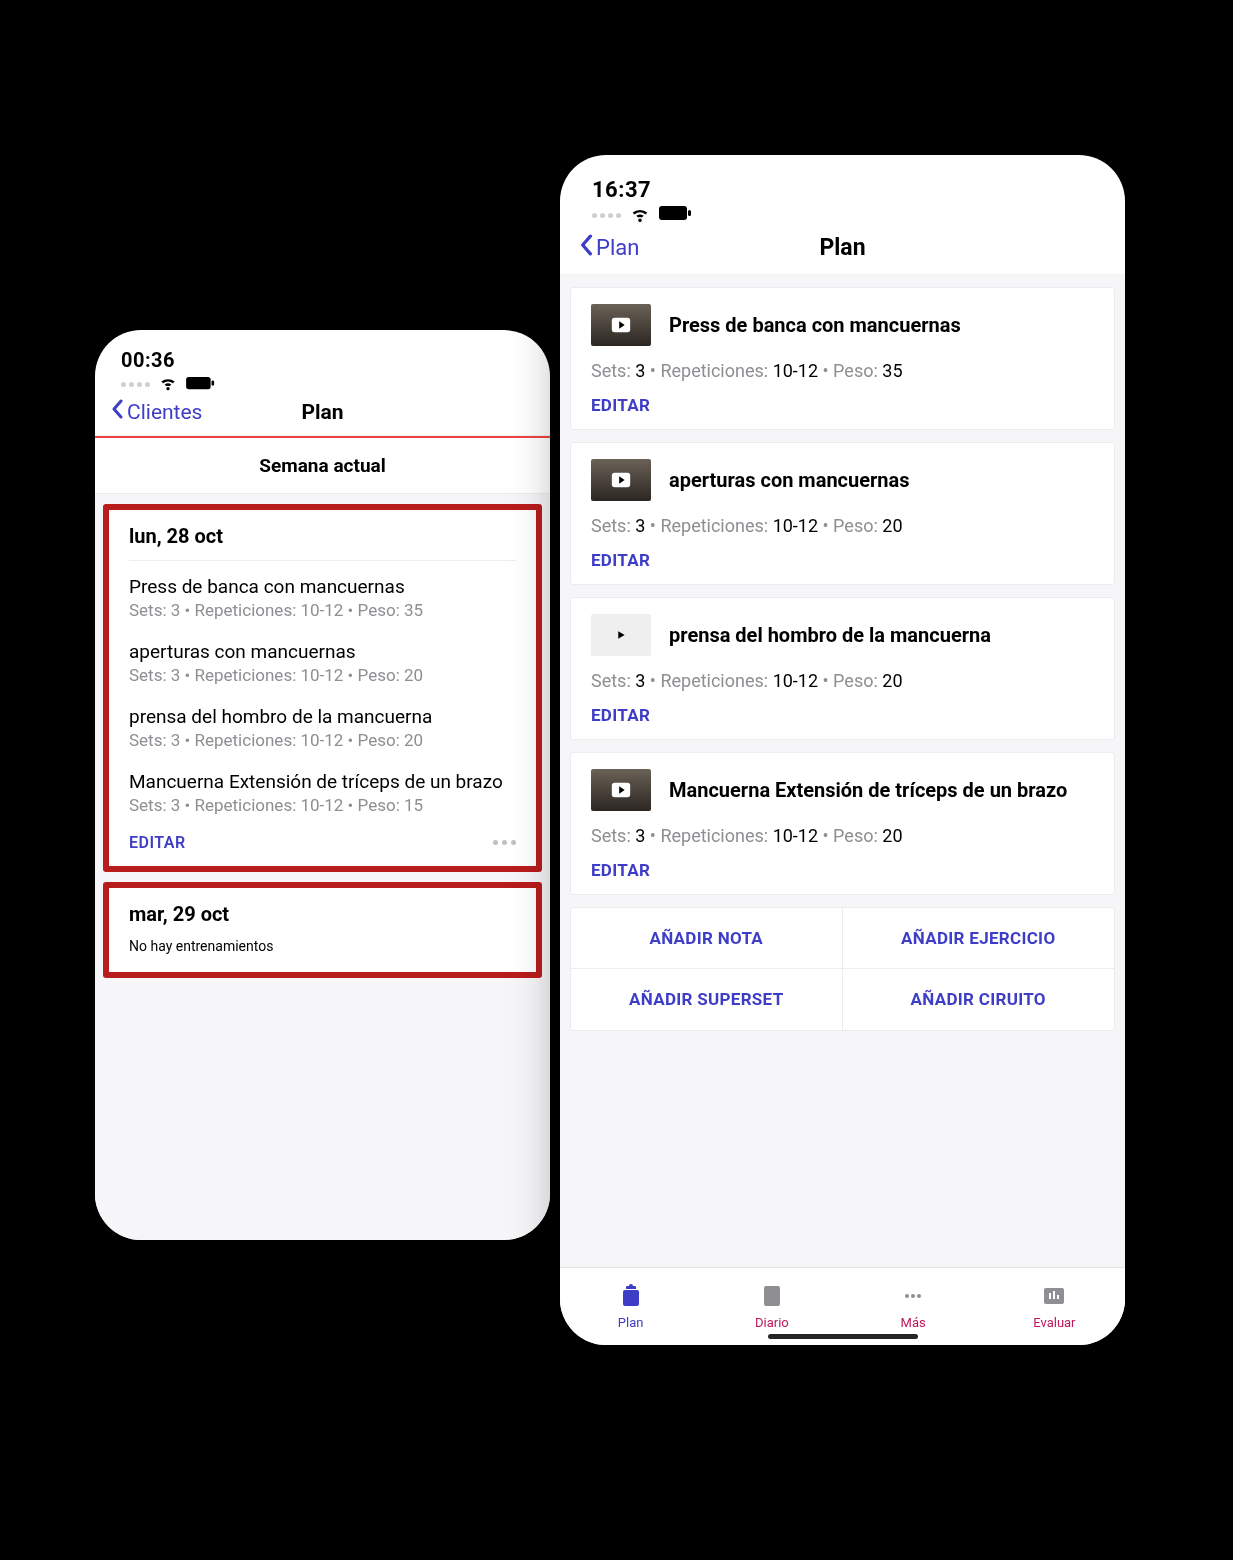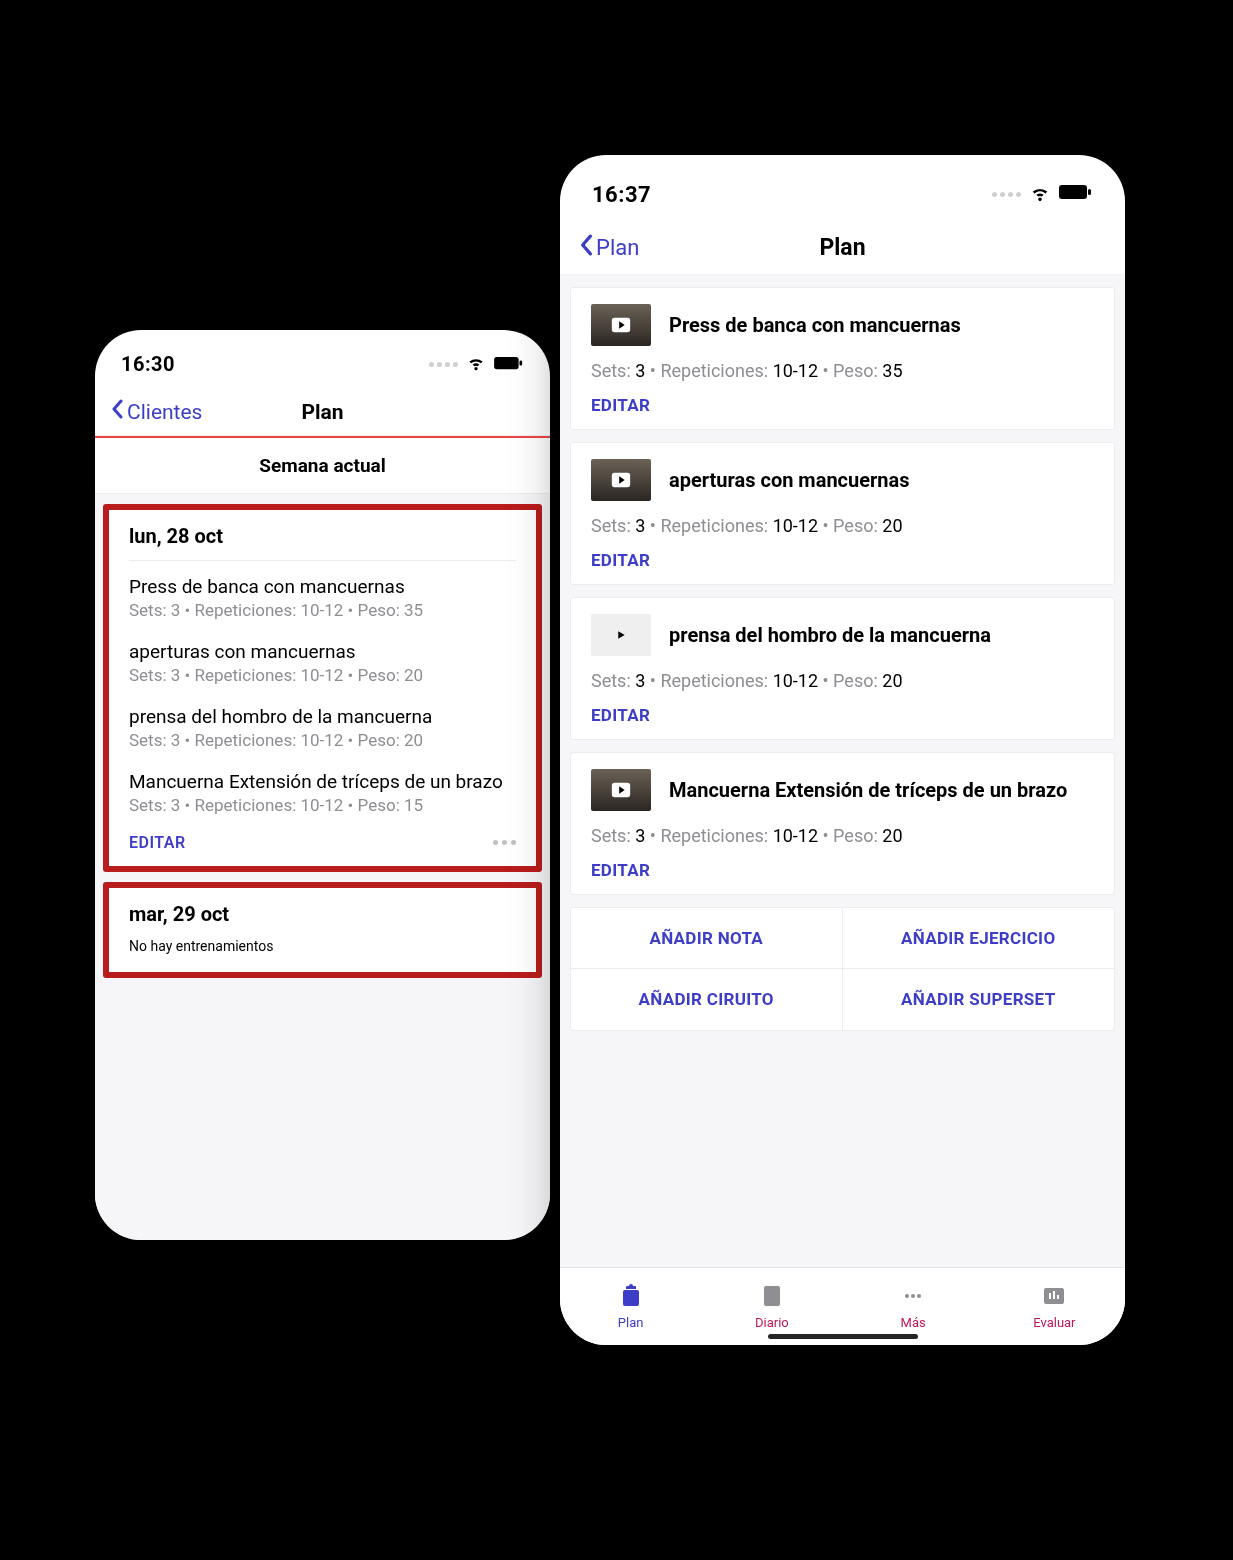--- a/index.html
+++ b/index.html
@@ -30,24 +30,24 @@
     .phone-right {
       left: 560px;
       top: 155px;
       width: 565px;
       height: 1190px;
     }
 
     
     .status-bar {
       display: flex;
-      align-items: center;
       justify-content: space-between;
       padding: 18px 26px 8px 26px;
       height: 58px;
+      flex-direction: column;
     }
     .phone-right .status-bar { padding: 22px 32px 10px 32px; height: 66px; }
     .status-time {
       font-weight: 700;
       font-size: 20px;
       letter-spacing: 0.5px;
     }
     .phone-right .status-time { font-size: 22px; }
     .status-right { display: flex; align-items: center; gap: 8px; }
     .dots {
@@ -198,21 +198,21 @@
       background: #000; opacity: 0.85;
       border-radius: 3px;
     }
   </style>
 </head>
 <body>
 
 <div class="phone phone-left">
 
   <div class="status-bar">
-    <div class="status-time">16:30</div>
+    <div class="status-time">00:36</div>
     <div class="status-right">
       <div class="dots">
           <span></span>
           <span></span>
           <span></span>
           <span></span>
         </div>
       <span class="wifi-icon">
         <svg viewBox="0 0 24 24" fill="#000">
             <path d="M12 18a2 2 0 1 0 0 4 2 2 0 0 0 0-4zM4 11.5a13 13 0 0 1 16 0l-2 2a10 10 0 0 0-12 0l-2-2zM8 15a7 7 0 0 1 8 0l-2 2a4 4 0 0 0-4 0l-2-2z"></path>
@@ -377,22 +377,22 @@
       </div>
       <div class="r-detail">
         <span>Sets</span>: <span class="val">3</span> • <span>Repeticiones</span>: <span class="val">10-12</span> • <span>Peso</span>: <span class="val">20</span>
       </div>
       <div class="r-edit-btn">EDITAR</div>
     </div>
 
     <div class="r-action-grid">
       <div class="r-action-btn">AÑADIR NOTA</div>
       <div class="r-action-btn">AÑADIR EJERCICIO</div>
+      <div class="r-action-btn">AÑADIR SUPERSET</div>
       <div class="r-action-btn">AÑADIR CIRUITO</div>
-      <div class="r-action-btn">AÑADIR SUPERSET</div>
     </div>
   </div>
 
   <div class="r-tabbar">
     <div class="r-tab active">
       <span>
         <svg viewBox="0 0 24 24" fill="#3d3dc7">
             <path d="M16 2h-2a2 2 0 0 0-4 0H8a1 1 0 0 0-1 1v2h10V3a1 1 0 0 0-1-1zM6 6h12a2 2 0 0 1 2 2v12a2 2 0 0 1-2 2H6a2 2 0 0 1-2-2V8a2 2 0 0 1 2-2zm2 5h8v1.5H8V11zm0 3h8v1.5H8V14zm0 3h5v1.5H8V17z"></path>
           </svg>
       </span>

